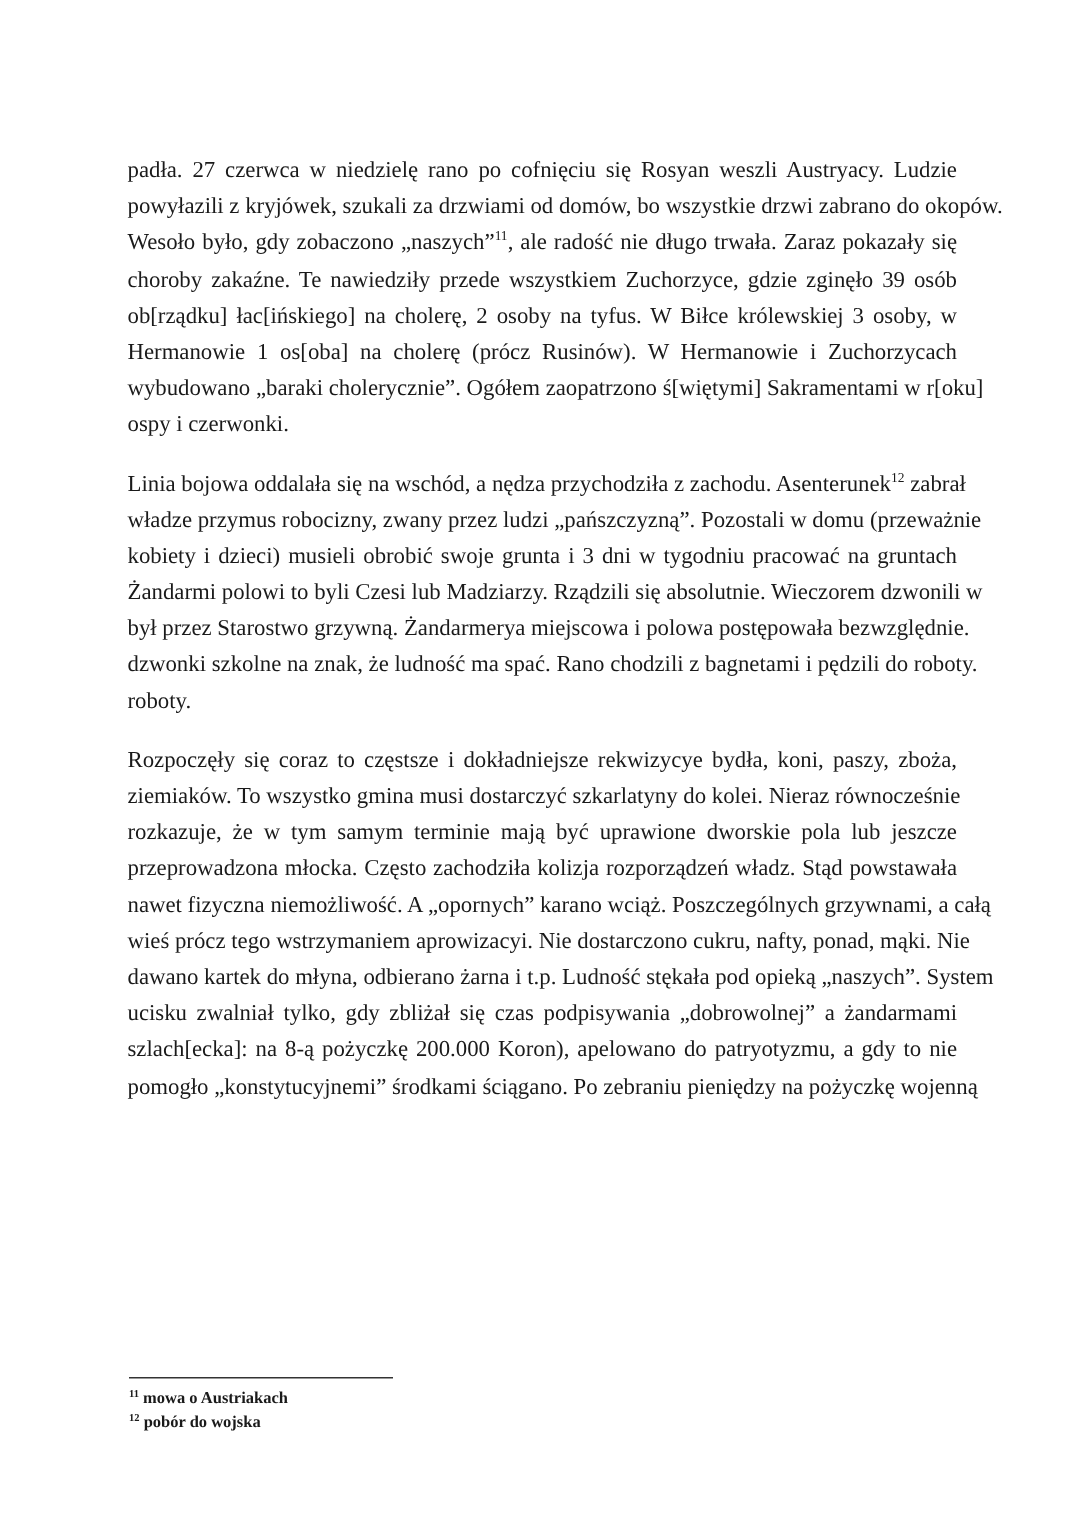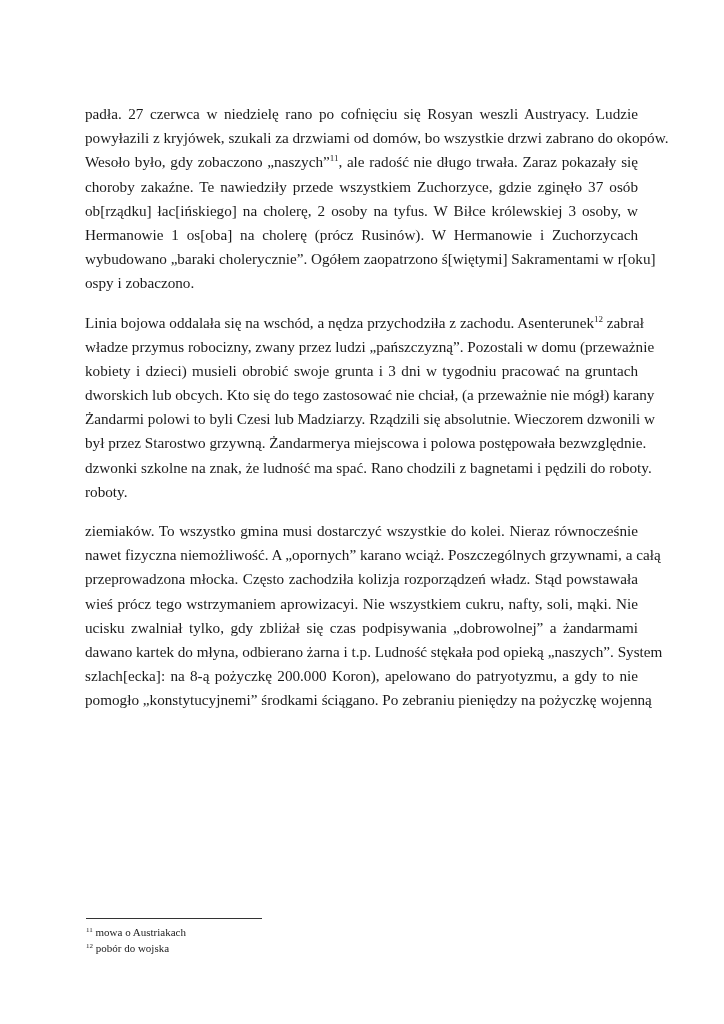--- a/index.html
+++ b/index.html
@@ -14,56 +14,57 @@
     }
     .para { margin: 0 0 15px 0; text-align: justify; }
     .line { display: block; text-align: justify; text-align-last: justify; white-space: nowrap; height: 24.2px; overflow: visible; }
     .line.last { text-align-last: left; }
     sup { font-size: 9px; line-height: 0; vertical-align: 6px; }
     .footnote-rule {
       position: absolute; left: 86px; top: 902px; width: 176px; height: 0; border-top: 1px solid #333;
     }
     .footnotes {
       position: absolute; left: 86px; top: 909px;
-      font-family: "Liberation Serif", serif; font-size: 11px; line-height: 15.5px; color: #1a1a1a;
+      font-family: "Liberation Serif", serif; font-size: 11px; line-height: 15.5px; color: #1a1a1a; font-weight: bold;
     }
     .footnotes sup { font-size: 7px; vertical-align: 4px; }
   </style>
 </head>
 <body>
 
 <div class="page">
   <div class="body-text" id="body">
       <div class="para">
         <span class="line">padła. 27 czerwca w niedzielę rano po cofnięciu się Rosyan weszli Austryacy. Ludzie</span>
         <span class="line">powyłazili z kryjówek, szukali za drzwiami od domów, bo wszystkie drzwi zabrano do okopów.</span>
         <span class="line"><span>Wesoło było, gdy zobaczono „naszych”</span><sup>11</sup><span>, ale radość nie długo trwała. Zaraz pokazały się</span></span>
-        <span class="line">choroby zakaźne. Te nawiedziły przede wszystkiem Zuchorzyce, gdzie zginęło 37 osób</span>
+        <span class="line">choroby zakaźne. Te nawiedziły przede wszystkiem Zuchorzyce, gdzie zginęło 39 osób</span>
         <span class="line">ob[rządku] łac[ińskiego] na cholerę, 2 osoby na tyfus. W Biłce królewskiej 3 osoby, w</span>
         <span class="line">Hermanowie 1 os[oba] na cholerę (prócz Rusinów). W Hermanowie i Zuchorzycach</span>
         <span class="line">wybudowano „baraki cholerycznie”. Ogółem zaopatrzono ś[więtymi] Sakramentami w r[oku]</span>
-        <span class="line last">ospy i zobaczono.</span>
+        <span class="line last">ospy i czerwonki.</span>
       </div>
       <div class="para">
         <span class="line"><span>Linia bojowa oddalała się na wschód, a nędza przychodziła z zachodu. Asenterunek</span><sup>12</sup><span> zabrał</span></span>
         <span class="line">władze przymus robocizny, zwany przez ludzi „pańszczyzną”. Pozostali w domu (przeważnie</span>
         <span class="line">kobiety i dzieci) musieli obrobić swoje grunta i 3 dni w tygodniu pracować na gruntach</span>
-        <span class="line">dworskich lub obcych. Kto się do tego zastosować nie chciał, (a przeważnie nie mógł) karany</span>
         <span class="line">Żandarmi polowi to byli Czesi lub Madziarzy. Rządzili się absolutnie. Wieczorem dzwonili w</span>
         <span class="line">był przez Starostwo grzywną. Żandarmerya miejscowa i polowa postępowała bezwzględnie.</span>
         <span class="line">dzwonki szkolne na znak, że ludność ma spać. Rano chodzili z bagnetami i pędzili do roboty.</span>
         <span class="line last">roboty.</span>
       </div>
       <div class="para">
-        <span class="line">ziemiaków. To wszystko gmina musi dostarczyć wszystkie do kolei. Nieraz równocześnie</span>
+        <span class="line">Rozpoczęły się coraz to częstsze i dokładniejsze rekwizycye bydła, koni, paszy, zboża,</span>
+        <span class="line">ziemiaków. To wszystko gmina musi dostarczyć szkarlatyny do kolei. Nieraz równocześnie</span>
+        <span class="line">rozkazuje, że w tym samym terminie mają być uprawione dworskie pola lub jeszcze</span>
+        <span class="line">przeprowadzona młocka. Często zachodziła kolizja rozporządzeń władz. Stąd powstawała</span>
         <span class="line">nawet fizyczna niemożliwość. A „opornych” karano wciąż. Poszczególnych grzywnami, a całą</span>
-        <span class="line">przeprowadzona młocka. Często zachodziła kolizja rozporządzeń władz. Stąd powstawała</span>
-        <span class="line">wieś prócz tego wstrzymaniem aprowizacyi. Nie wszystkiem cukru, nafty, soli, mąki. Nie</span>
+        <span class="line">wieś prócz tego wstrzymaniem aprowizacyi. Nie dostarczono cukru, nafty, ponad, mąki. Nie</span>
+        <span class="line">dawano kartek do młyna, odbierano żarna i t.p. Ludność stękała pod opieką „naszych”. System</span>
         <span class="line">ucisku zwalniał tylko, gdy zbliżał się czas podpisywania „dobrowolnej” a żandarmami</span>
-        <span class="line">dawano kartek do młyna, odbierano żarna i t.p. Ludność stękała pod opieką „naszych”. System</span>
         <span class="line">szlach[ecka]: na 8-ą pożyczkę 200.000 Koron), apelowano do patryotyzmu, a gdy to nie</span>
         <span class="line last">pomogło „konstytucyjnemi” środkami ściągano. Po zebraniu pieniędzy na pożyczkę wojenną</span>
       </div>
     </div>
   <div class="footnote-rule"></div>
   <div class="footnotes">
     <div><sup>11</sup><span> mowa o Austriakach</span></div>
     <div><sup>12</sup><span> pobór do wojska</span></div>
   </div>
 </div>

